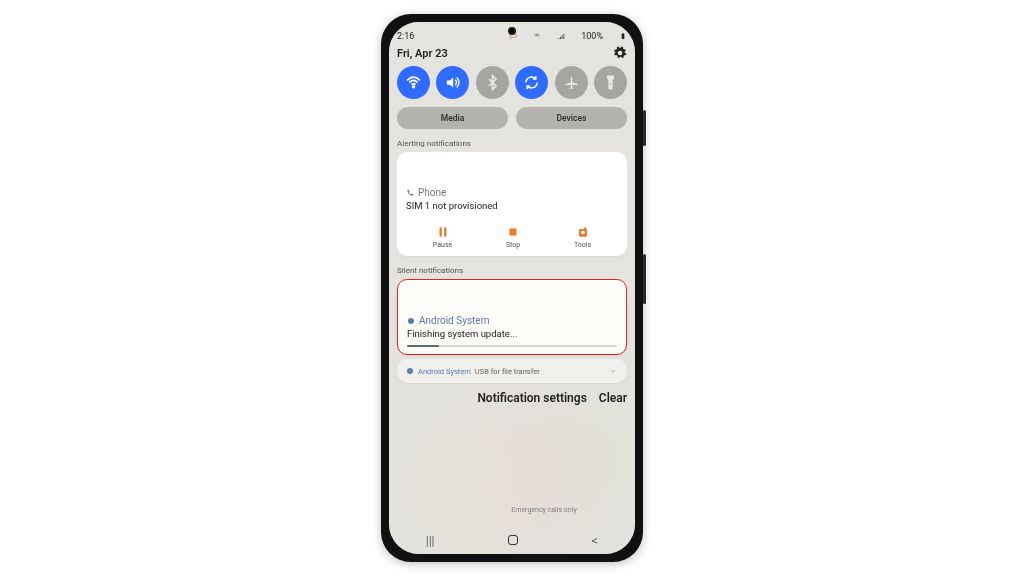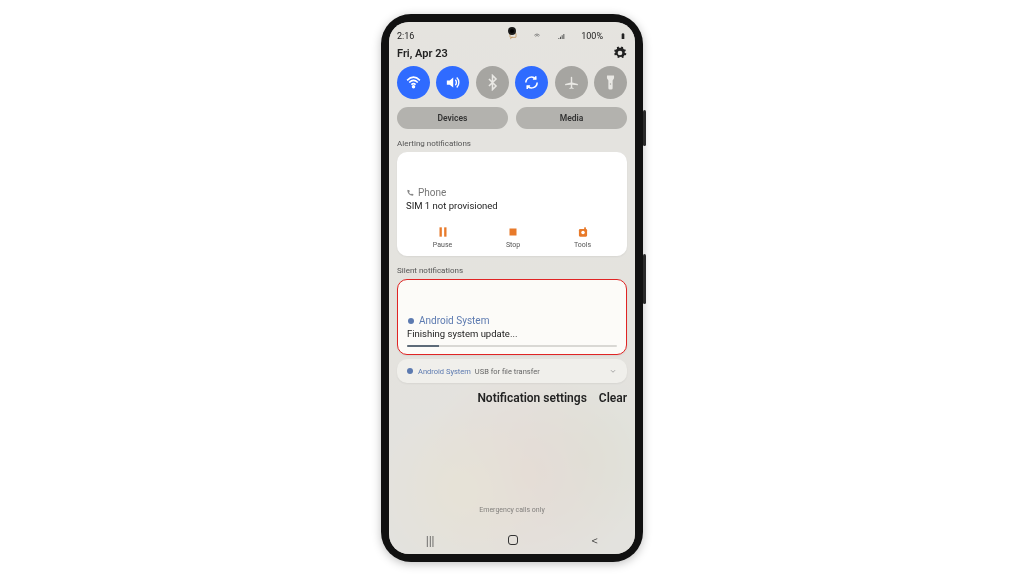--- a/index.html
+++ b/index.html
@@ -14,27 +14,28 @@
     background: #111;
     border-radius: 30px;
     box-shadow: 0 2px 10px rgba(0,0,0,.25);
   }
   .side-btn { position: absolute; background: #2a2a2a; border-radius: 2px; }
   .side-btn.a { right: -3px; top: 96px;  width: 3px; height: 36px; }
   .side-btn.b { right: -3px; top: 240px; width: 3px; height: 50px; }
 
   .screen {
     position: absolute; inset: 8px;
-    border-radius: 20px;
+    border-radius: 30px;
     overflow: hidden;
     background: linear-gradient(0deg, rgba(180,180,180,.55), rgba(180,180,180,.55)),
                 radial-gradient(120px 120px at 30% 88%, #f5c243 0%, transparent 70%),
                 radial-gradient(160px 160px at 55% 85%, #d94f2f 0%, transparent 70%),
                 radial-gradient(120px 120px at 80% 82%, #6fa83e 0%, transparent 70%),
                 linear-gradient(#d9d7d2,#bfbdb8);
+    padding-left: 32px;
   }
   .camera { position:absolute; top:5px; left:50%; transform:translateX(-50%); width:8px; height:8px; background:#000; border-radius:50%; border:2px solid #1a1a1a; z-index:10;}
 
   .shade { position:absolute; inset:0; background: rgba(233,232,228,.87); padding: 6px 8px 0 8px; }
 
   
   .status { display:flex; justify-content:space-between; align-items:center; font-size:9px; height:16px; color:#222;}
   .status .right { display:flex; gap:16px; align-items:center; }
   .status .right svg { width:8px; height:8px; }
 
@@ -155,24 +156,24 @@
           </div>
         <div class="qst off">
             <svg viewBox="0 0 24 24" fill="currentColor">
               <path d="M7 2h10v4l-2 3v11a2 2 0 01-2 2h-2a2 2 0 01-2-2V9L7 6V2zm5 11a1 1 0 100 2 1 1 0 000-2z"></path>
             </svg>
           </div>
       </div>
 
       <div class="pillrow">
         <div class="pill">
+            <span>Media</span>
+          </div>
+        <div class="pill">
             <span>Devices</span>
-          </div>
-        <div class="pill">
-            <span>Media</span>
           </div>
       </div>
 
       <div class="sect-label">Alerting notifications</div>
 
       <div class="card">
         <div class="src">
           <svg viewBox="0 0 24 24" fill="#888">
               <path d="M6 2c-1 0-2 1-2 2 0 9 7 16 16 16 1 0 2-1 2-2v-3l-5-1-2 2c-3-1-5-3-6-6l2-2-1-5H6z"></path>
             </svg>

